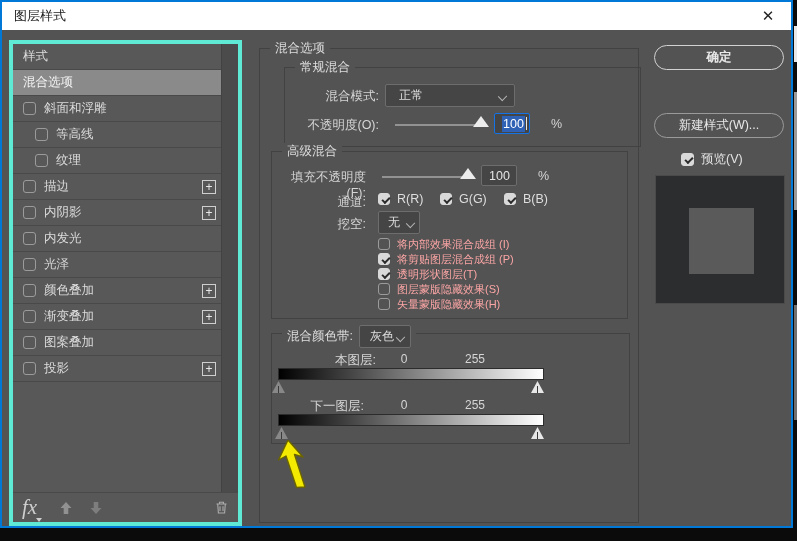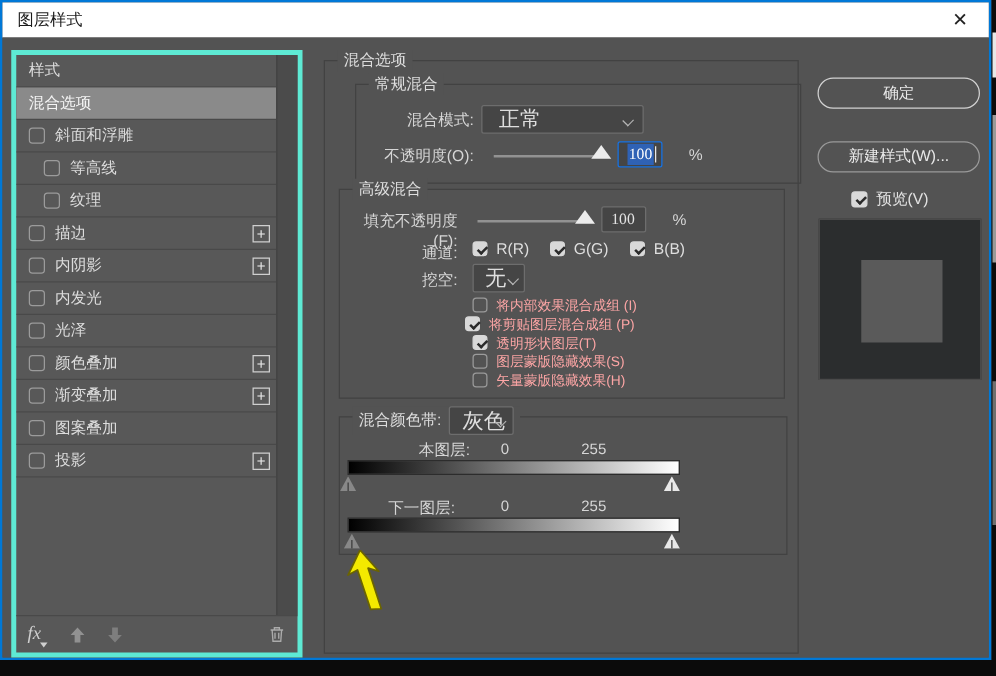--- a/index.html
+++ b/index.html
@@ -60,21 +60,21 @@
   }
   .plus-btn {
     position:absolute; right:5px; top:6px; width:14px; height:14px;
     border:1px solid #cfcfcf; color:#e8e8e8; font-size:12px; line-height:12px;
     text-align:center;
   }
   .side-footer {
     position:absolute; left:0; right:0; bottom:0; height:30px;
     border-top:1px solid #494949; display:flex; align-items:center; padding:0 9px;
   }
-  .fx-ic { font-style:italic; font-family:"Liberation Serif", serif; font-size:15px; color:#cfcfcf; position:relative; }
+  .fx-ic { font-style:italic; font-family:"Liberation Serif", serif; font-size:21px; color:#cfcfcf; position:relative; }
   .fx-ic::after {
     content:""; position:absolute; right:-5px; bottom:-2px;
     border-left:3px solid transparent; border-right:3px solid transparent; border-top:4px solid #cfcfcf;
   }
   .side-footer svg { display:block; }
   .ic-up { margin-left:22px; } .ic-dn { margin-left:16px; }
   .ic-trash { margin-left:auto; }
 
   
   .fset { position:absolute; border:1px solid #424242; }
@@ -87,38 +87,38 @@
   .fs-general  { left:24px; top:18px;  width:357px; height:80px;  }
   .fs-advanced { left:11px; top:102px; width:357px; height:168px; }
   .fs-blendif  { left:11px; top:284px; width:359px; height:111px; }
 
   .lbl { position:absolute; font-size:12.5px; color:#d6d6d6; text-align:right; }
   .row-lbl { left:0; width:94px; }
 
   .dd {
     position:absolute; height:23px; background:#454545;
     border:1px solid #6d6d6d; border-radius:2px;
-    display:flex; align-items:center; font-size:17px; color:#dedede;
+    display:flex; align-items:center; font-size:12px; color:#dedede;
     padding-left:13px;
   }
   .dd .chev {
     position:absolute; right:8px; top:8px; width:7px; height:7px;
     border-left:1.5px solid #b5b5b5; border-bottom:1.5px solid #b5b5b5;
     transform:rotate(-45deg) scale(1,0.9); transform-origin:center;
   }
   .track { position:absolute; height:2px; background:#929292; }
   .tri {
     position:absolute; width:0; height:0;
     border-left:8px solid transparent; border-right:8px solid transparent;
     border-bottom:11px solid #ececec;
   }
   .num-in {
     position:absolute; width:36px; height:21px; background:#454545;
     border:1px solid #6d6d6d; border-radius:2px; font-size:12.5px; color:#e3e3e3;
-    display:flex; align-items:center; padding-left:7px;font-family:Liberation Serif, serif;
+    display:flex; align-items:center; padding-left:7px;
   }
   .num-in.focused { border-color:#1473e6; }
   .num-in.focused .selhl { background:#2f62b5; color:#fff; padding:1px 1px; }
   .caret { display:inline-block; width:1px; height:13px; background:#e8e8e8; margin-left:1px; }
   .pct { position:absolute; font-size:12.5px; color:#d6d6d6; }
 
   .chanrow-item { position:absolute; display:flex; align-items:center; font-size:12.5px; color:#dedede; }
   .chanrow-item .cbx, .optrow .cbx, .preview-row .cbx { margin-right:7px; }
   .cbx.small { width:12px; height:12px; }
   .optrow { position:absolute; display:flex; align-items:center; font-size:11px; color:#fca5a5; height:14px; }
@@ -287,21 +287,21 @@
         <span class="lbl" style="left:0; width:94px; top:64px;">挖空:</span>
         <div class="dd" style="left:106px; top:59px; width:42px; padding-left:9px;">
           <span>无</span>
           <span class="chev" style="right:5px;"></span>
         </div>
 
         <div class="optrow" style="left:106px; top:85px;">
           <span class="cbx small"></span>
           <span>将内部效果混合成组 (I)</span>
         </div>
-        <div class="optrow" style="left:100px; top:100px;">
+        <div class="optrow" style="left:106px; top:100px;">
           <span class="cbx small checked"></span>
           <span>将剪贴图层混合成组 (P)</span>
         </div>
         <div class="optrow" style="left:106px; top:115px;">
           <span class="cbx small checked"></span>
           <span>透明形状图层(T)</span>
         </div>
         <div class="optrow" style="left:106px; top:130px;">
           <span class="cbx small"></span>
           <span>图层蒙版隐藏效果(S)</span>
@@ -330,21 +330,21 @@
 
         <span class="lbl" style="left:0; width:92px; top:64px;">下一图层:</span>
         <span class="bi-num" style="left:122px; top:64px; width:20px; text-align:center;">0</span>
         <span class="bi-num" style="left:188px; top:64px; width:30px; text-align:center;">255</span>
         <div class="grad-bar" style="top:80px;"></div>
         <span class="thumb dark" style="left:3px;   top:93px;"></span>
         <span class="thumb light" style="left:259px; top:93px;"></span>
       </div>
     </div>
 
-    <div class="btn primary" style="top:32px;">确定</div>
+    <div class="btn primary" style="top:15px;font-weight:bold;">确定</div>
     <div class="btn" style="top:83px;">新建样式(W)...</div>
     <div class="preview-row">
       <span class="cbx checked"></span>
       <span>预览(V)</span>
     </div>
     <div class="swatch">
       <div class="swatch-inner"></div>
     </div>
 
     <svg class="annot-arrow" width="36" height="54" viewBox="0 0 36 54">

